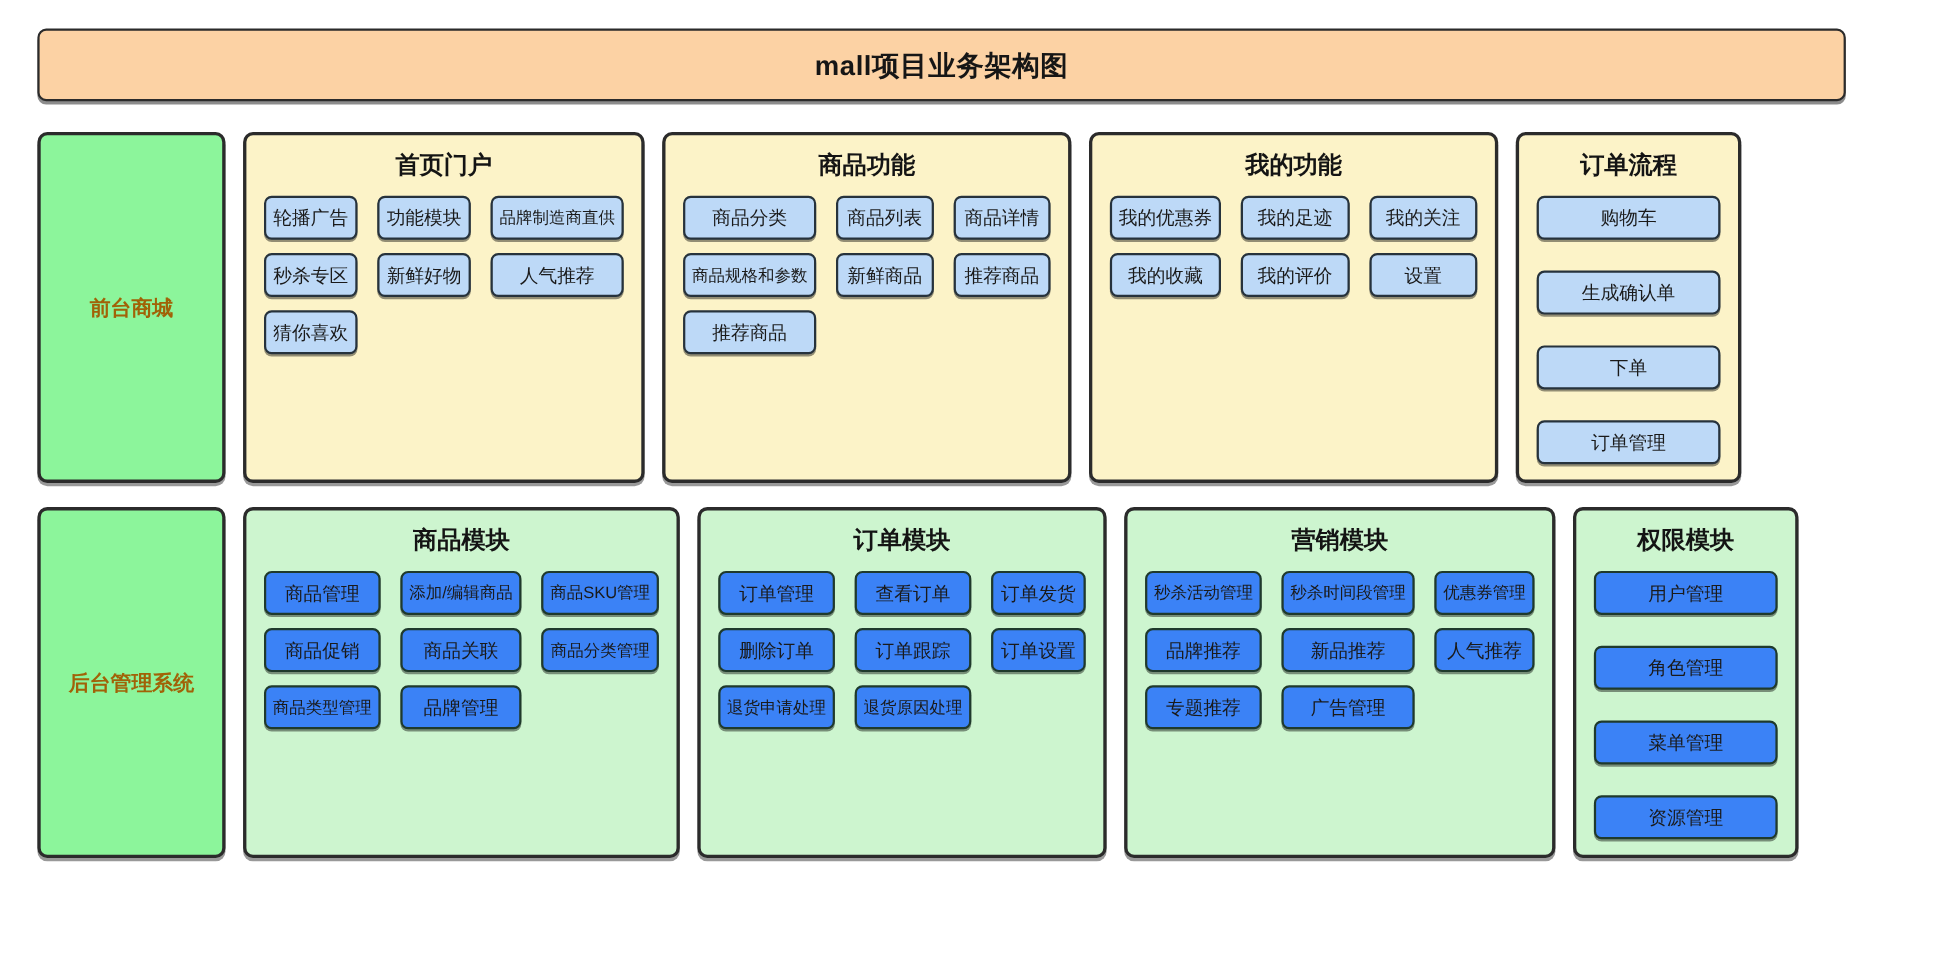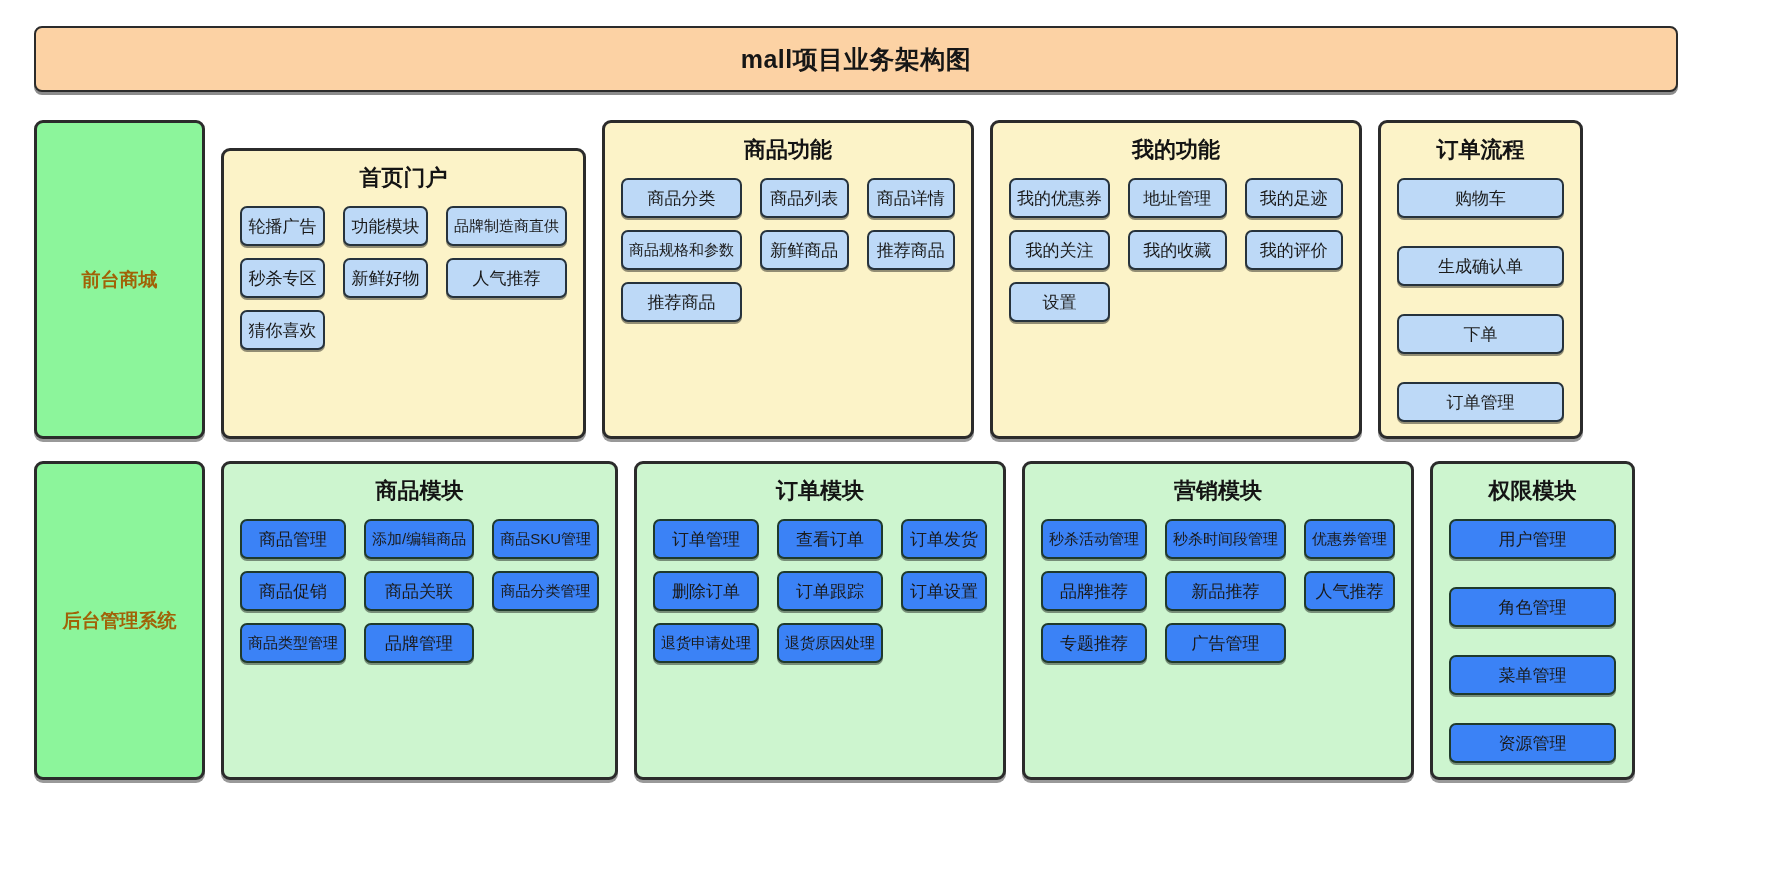--- a/index.html
+++ b/index.html
@@ -103,21 +103,21 @@
     white-space: nowrap;
     box-shadow: 0 2px 0 rgba(0,0,0,0.42);
     box-sizing: border-box;
     padding: 0 6px;
   }
   .leaf.blue  { background: #bdd9f7; border-color: #26323c; }
   .leaf.green { background: #3b82f6; border-color: #1f3a2c; }
   .leaf.small { font-size: 15px; }
 
   
-  .g-home    { flex: 0 0 365px; margin-top: 28px; }
+  .g-home    { flex: 0 0 365px; }
   .g-product { flex: 0 0 372px; }
   .g-mine    { flex: 0 0 372px; }
   .g-order   { flex: 0 0 205px; }
 
   .g-pmod    { flex: 0 0 365px; }
   .g-omod    { flex: 0 0 372px; }
   .g-mkt     { flex: 0 0 372px; }
   .g-auth    { flex: 0 0 205px; }
 </style>
 </head>
@@ -154,21 +154,20 @@
         <div class="leaf blue">新鲜商品</div>
         <div class="leaf blue">推荐商品</div>
         <div class="leaf blue">推荐商品</div>
       </div>
     </div>
 
     <div class="group front g-mine">
       <div class="group-title">我的功能</div>
       <div class="group-items cols2">
         <div class="leaf blue">我的优惠券</div>
-        <div class="leaf blue">地址管理</div>
         <div class="leaf blue">我的足迹</div>
         <div class="leaf blue">我的关注</div>
         <div class="leaf blue">我的收藏</div>
         <div class="leaf blue">我的评价</div>
         <div class="leaf blue">设置</div>
       </div>
     </div>
 
     <div class="group front g-order">
       <div class="group-title">订单流程</div>

